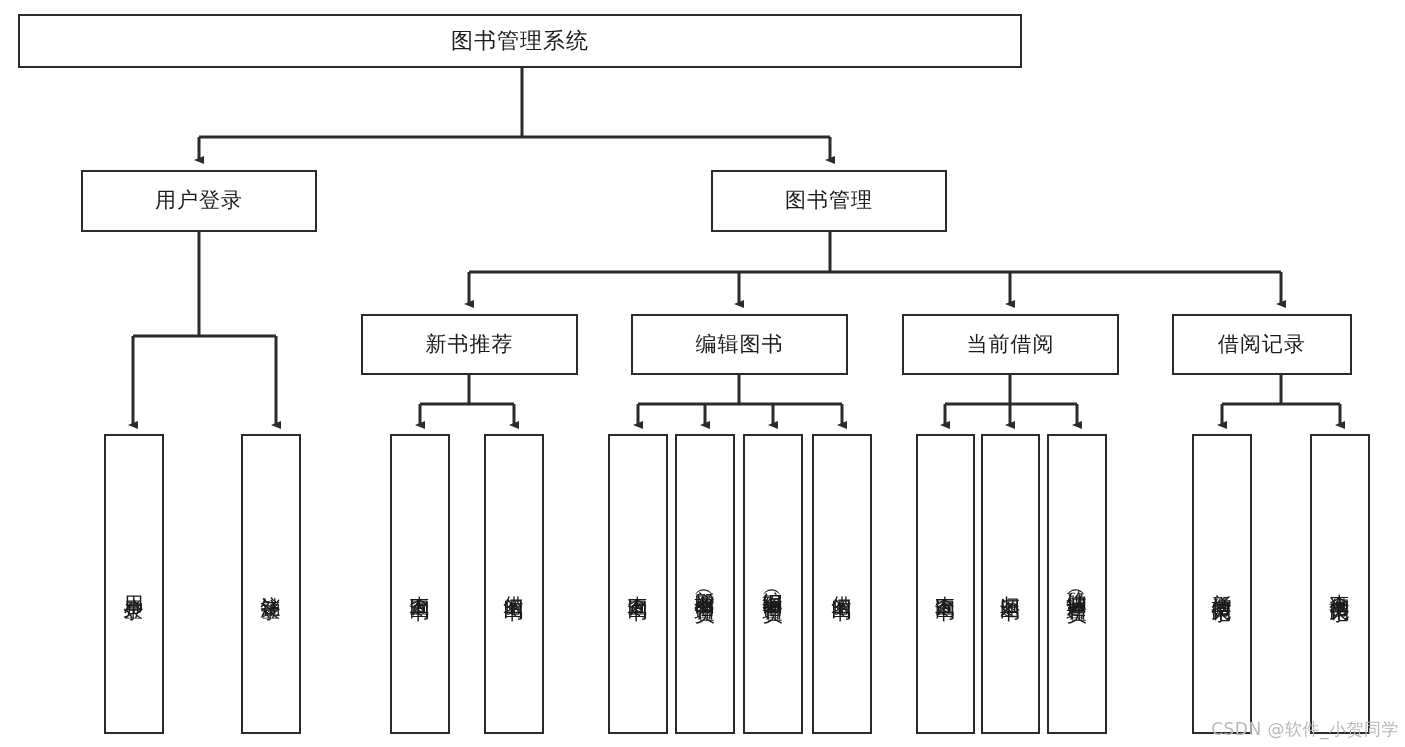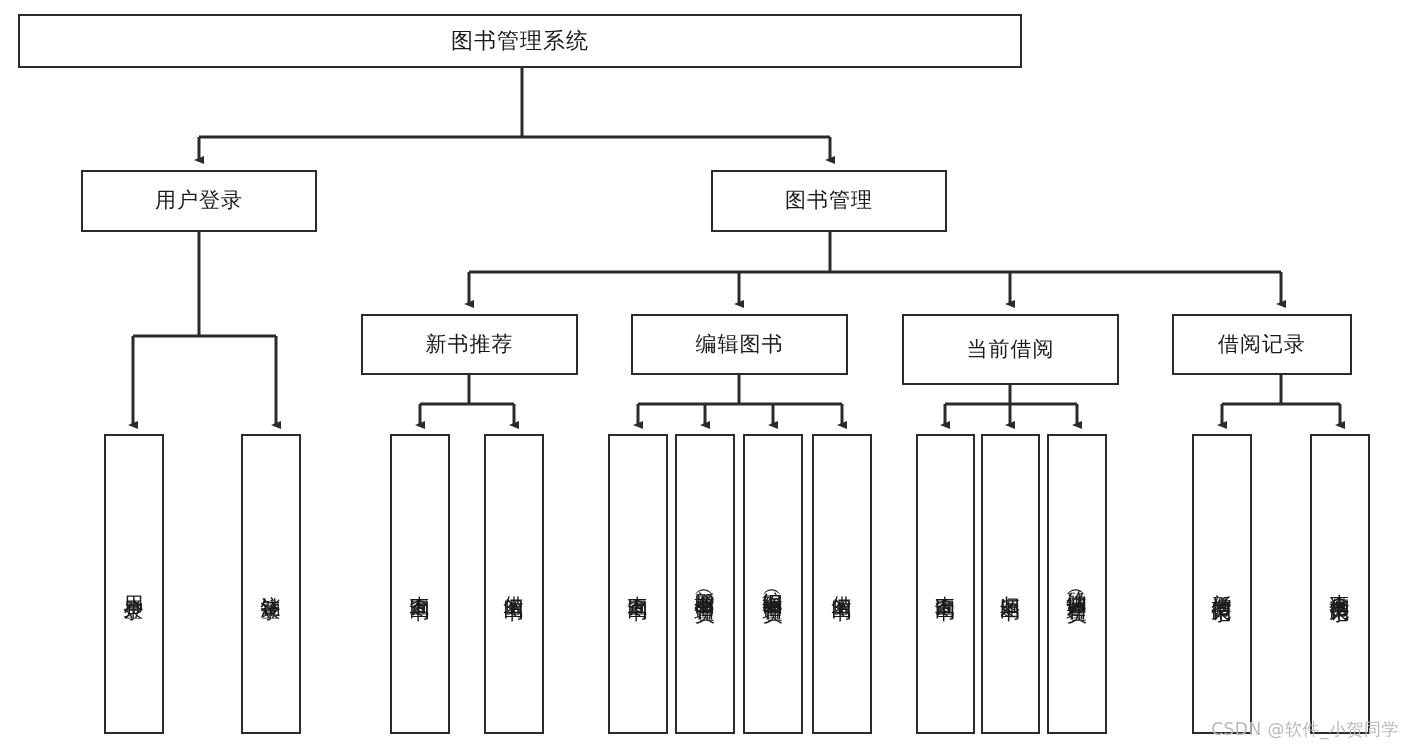--- a/index.html
+++ b/index.html
@@ -131,21 +131,21 @@
   <div class="node horiz" style="left:711px; top:170px; width:236px; height:62px;">
     <span class="label">图书管理</span>
   </div>
 
   <div class="node horiz" style="left:361px; top:314px; width:217px; height:61px;">
     <span class="label">新书推荐</span>
   </div>
   <div class="node horiz" style="left:631px; top:314px; width:217px; height:61px;">
     <span class="label">编辑图书</span>
   </div>
-  <div class="node horiz" style="left:902px; top:314px; width:217px; height:71px;">
+  <div class="node horiz" style="left:902px; top:314px; width:217px; height:61px;">
     <span class="label">当前借阅</span>
   </div>
   <div class="node horiz" style="left:1172px; top:314px; width:180px; height:61px;">
     <span class="label">借阅记录</span>
   </div>
 
   <div class="node vert" style="left:104px; top:434px; width:60px; height:300px;">
     <span class="label">用户登录</span>
   </div>
   <div class="node vert" style="left:241px; top:434px; width:60px; height:300px;">

